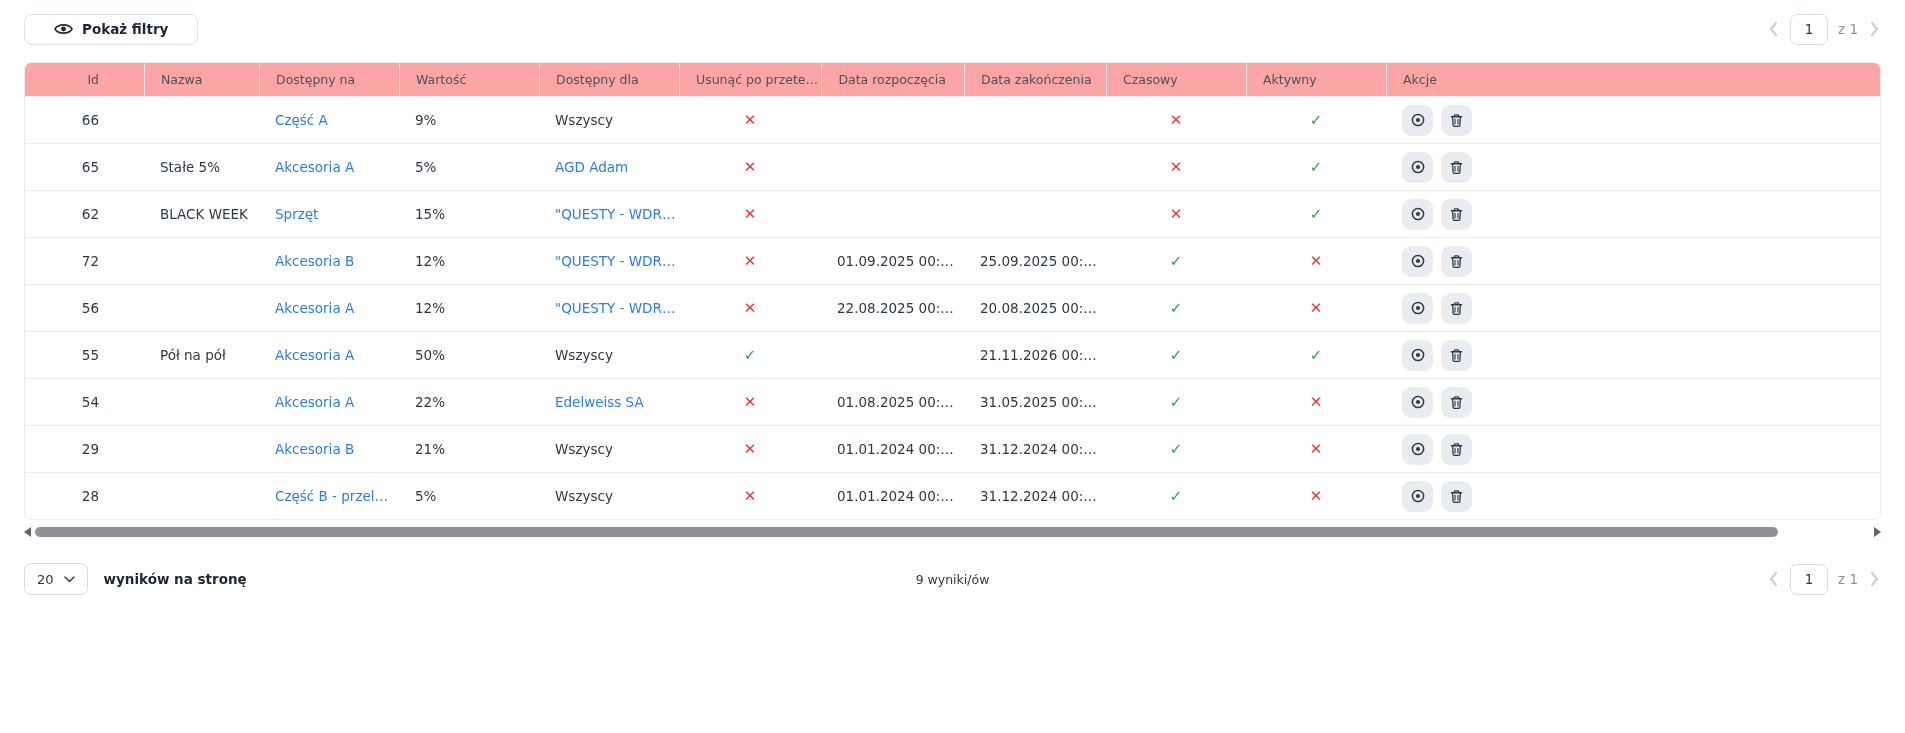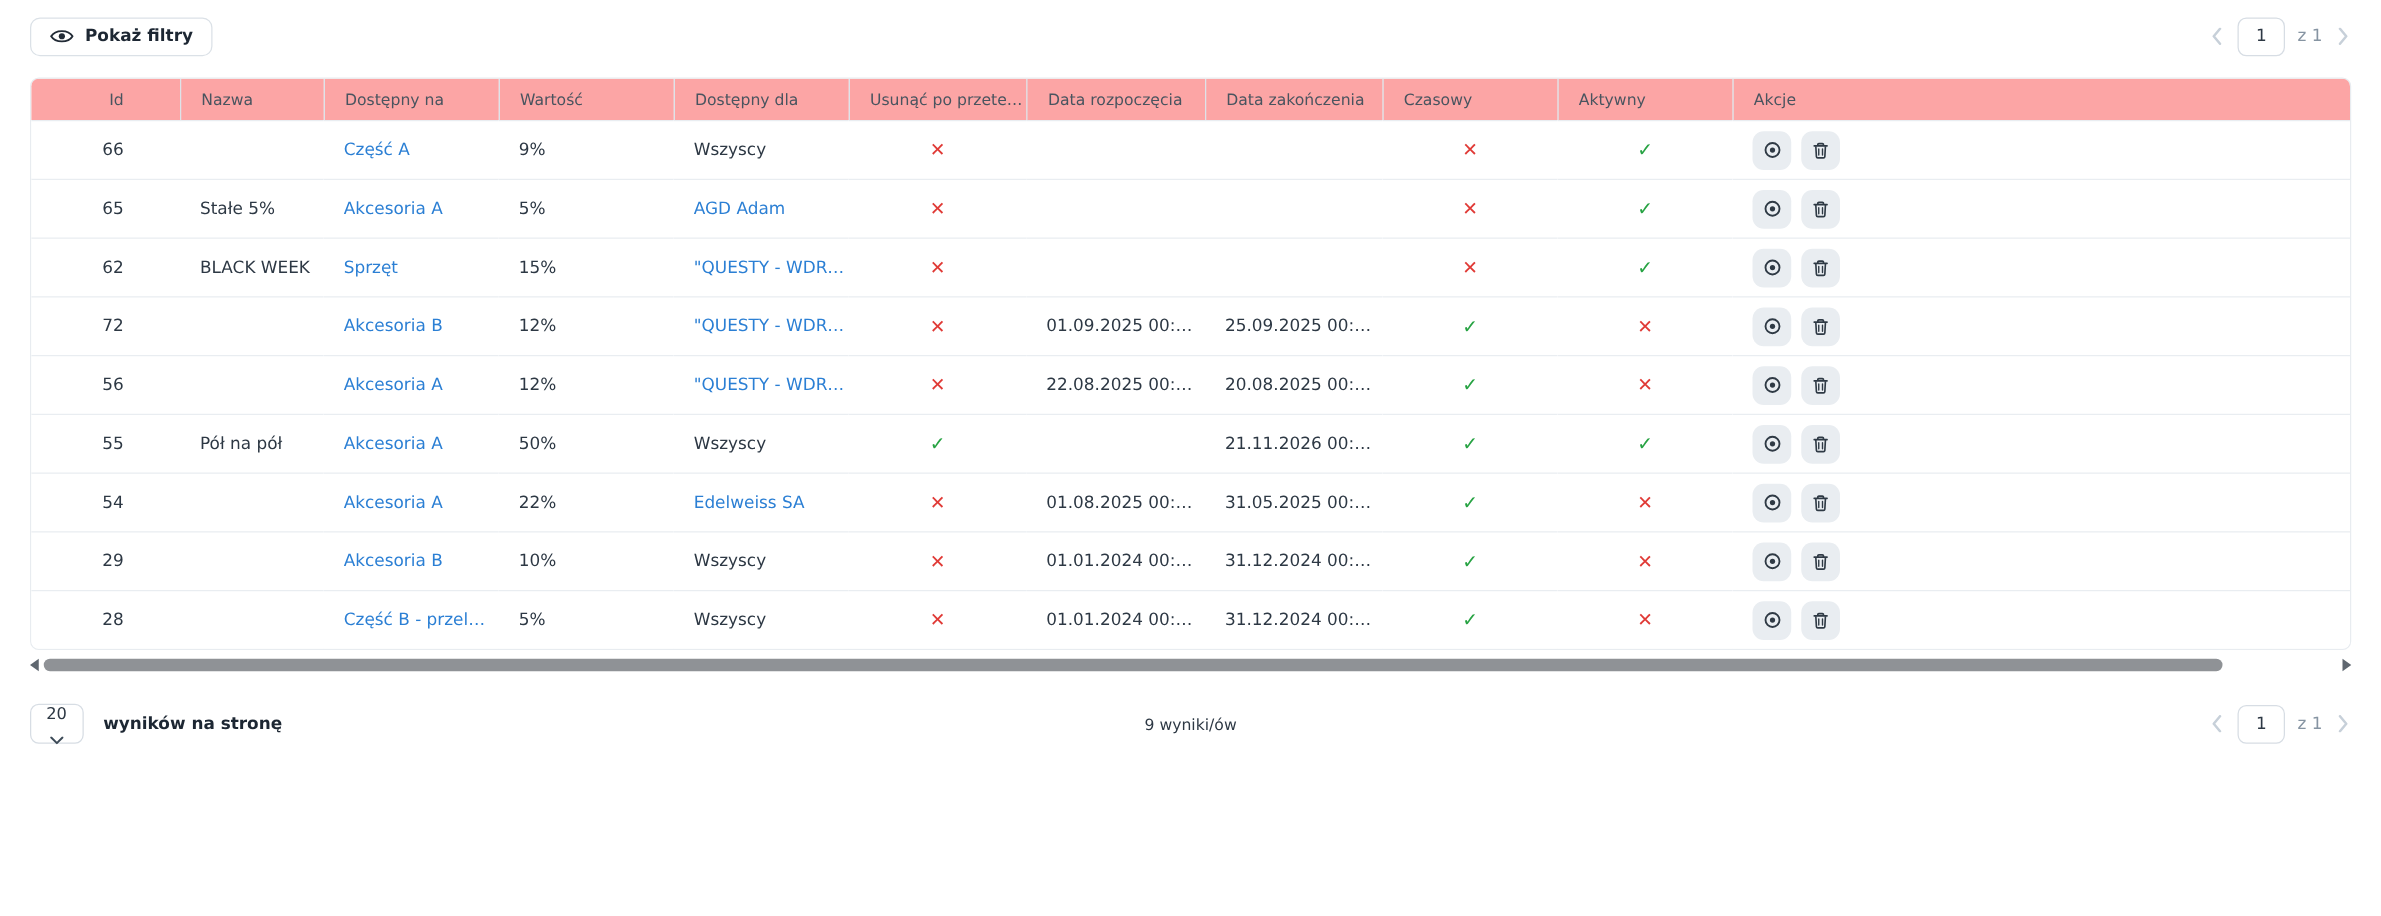--- a/index.html
+++ b/index.html
@@ -13,21 +13,21 @@
   }
 
   
   .topbar {
     display:flex; justify-content:space-between; align-items:center;
     padding:14px 24px 18px 24px; height:62px;
   }
   .btn-filters {
     display:inline-flex; align-items:center; gap:9px;
     background:#fff; border:1px solid #dbe1e7; border-radius:8px;
-    padding:6px 15px; height:31px;
+    padding:6px 29px; height:31px;
     font-family:inherit; font-size:13.5px; font-weight:600; color:#1d2733;
     cursor:pointer;
   }
 
   
   .pager { display:inline-flex; align-items:center; gap:10px; }
   .pager .chev { background:none; border:none; padding:2px; cursor:pointer; display:flex; align-items:center; }
   .pager input {
     width:38px; height:31px; text-align:center;
     border:1px solid #d7dde4; border-radius:7px;
@@ -85,21 +85,21 @@
   
   .footer {
     margin-top:24px; padding:0 24px; height:34px;
     display:flex; align-items:center; justify-content:space-between;
     position:relative;
   }
   .page-size-group { display:flex; align-items:center; gap:16px; }
   .page-size-select {
     display:inline-flex; align-items:center; gap:10px;
     border:1px solid #d7dde4; border-radius:7px; background:#fff;
-    height:32px; padding:0 12px; font-size:13px; color:#2d3844; cursor:pointer;flex-direction:column;
+    height:32px; padding:0 12px; font-size:13px; color:#2d3844; cursor:pointer;
   }
   .per-page-label { font-weight:700; color:#1d2733; font-size:13.5px; }
   .results-count {
     position:absolute; left:50%; transform:translateX(-50%);
     font-size:12.5px; color:#2d3844;
   }
 </style>
 </head>
 <body>
 
@@ -396,21 +396,21 @@
                   </svg>
                 </span>
               </button>
       </div>
     </td>
   </tr>
   <tr>
     <td class="al-right pad-id">29</td>
     <td></td>
     <td><span class="link">Akcesoria B</span></td>
-    <td>10%</td>
+    <td>21%</td>
     <td>Wszyscy</td>
     <td class="al-center"><span class="mark no">✕</span></td>
     <td class="al-right pad-date">01.01.2024 00:…</td>
     <td class="al-right pad-date">31.12.2024 00:…</td>
     <td class="al-center"><span class="mark yes">✓</span></td>
     <td class="al-center"><span class="mark no">✕</span></td>
     <td>
       <div class="actions">
         <button class="act-btn">
                 <span style="display:flex;">

